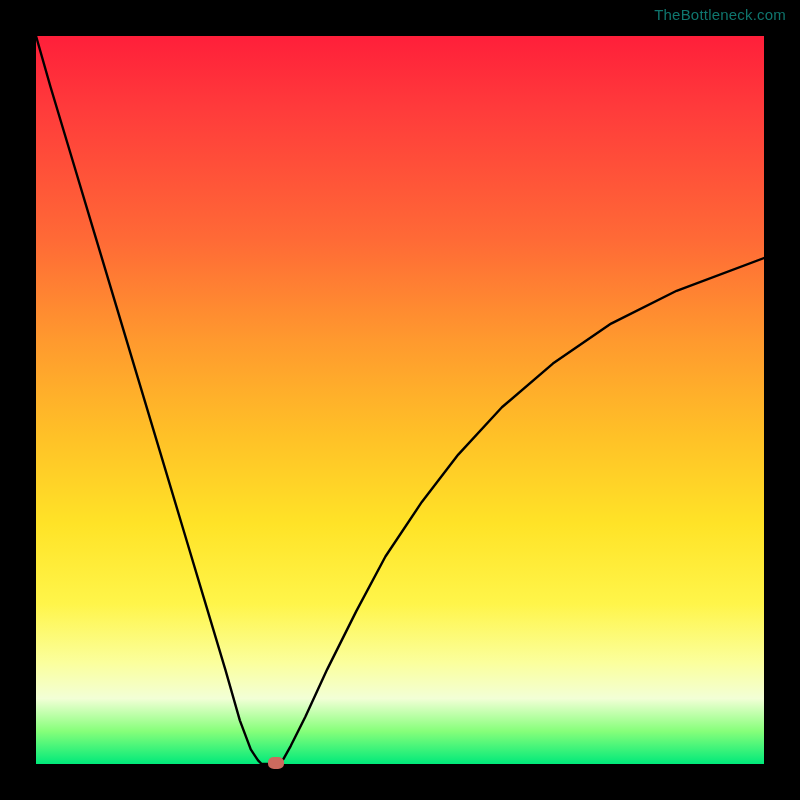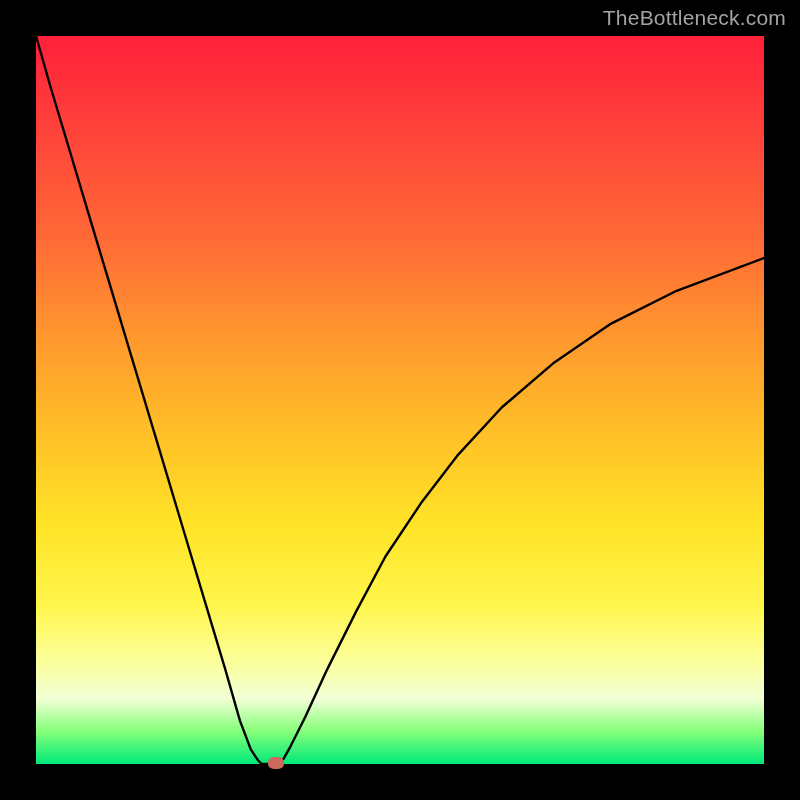--- a/index.html
+++ b/index.html
@@ -45,22 +45,22 @@
     position: absolute;
     left: 0;
     top: 0;
     width: 728px;
     height: 728px;
   }
   .watermark {
     position: absolute;
     top: 6px;
     right: 14px;
-    color: #a3a3a3;
-    font-size: 21px;
+    color: #0f766e;
+    font-size: 15px;
     font-weight: 500;
     letter-spacing: 0.2px;
   }
   .dot {
     position: absolute;
     width: 16px;
     height: 12px;
     border-radius: 6px / 5px;
     background: #cc6a5e;
   }

